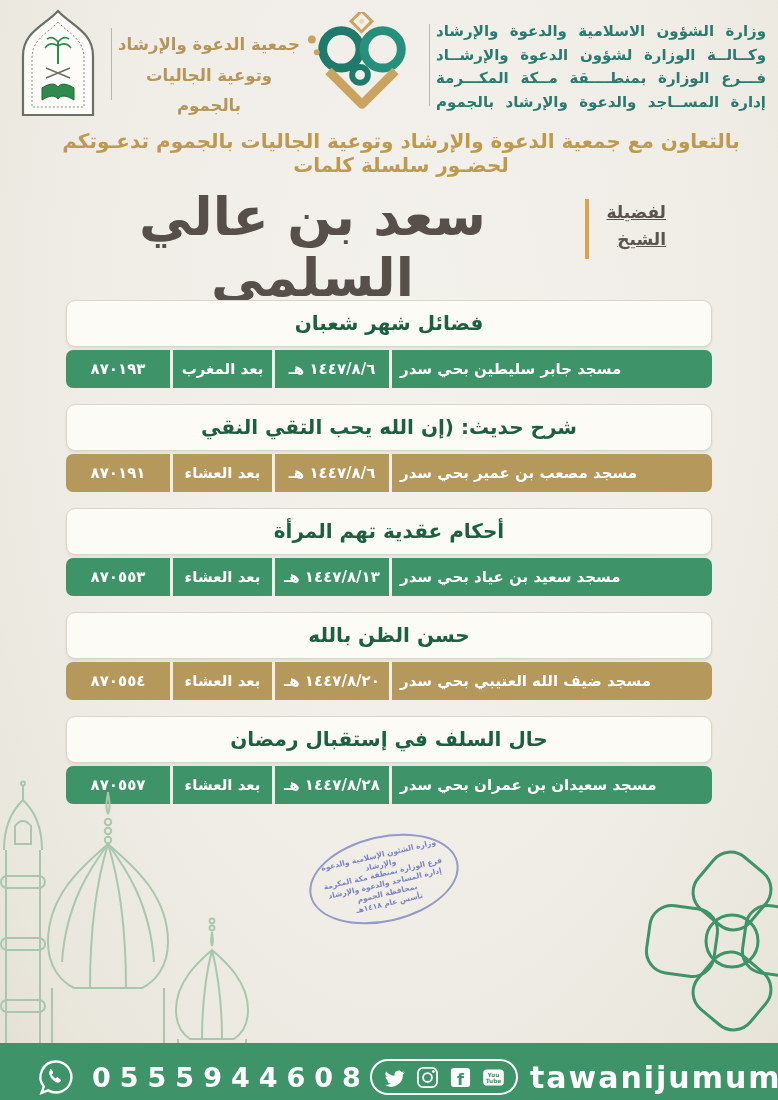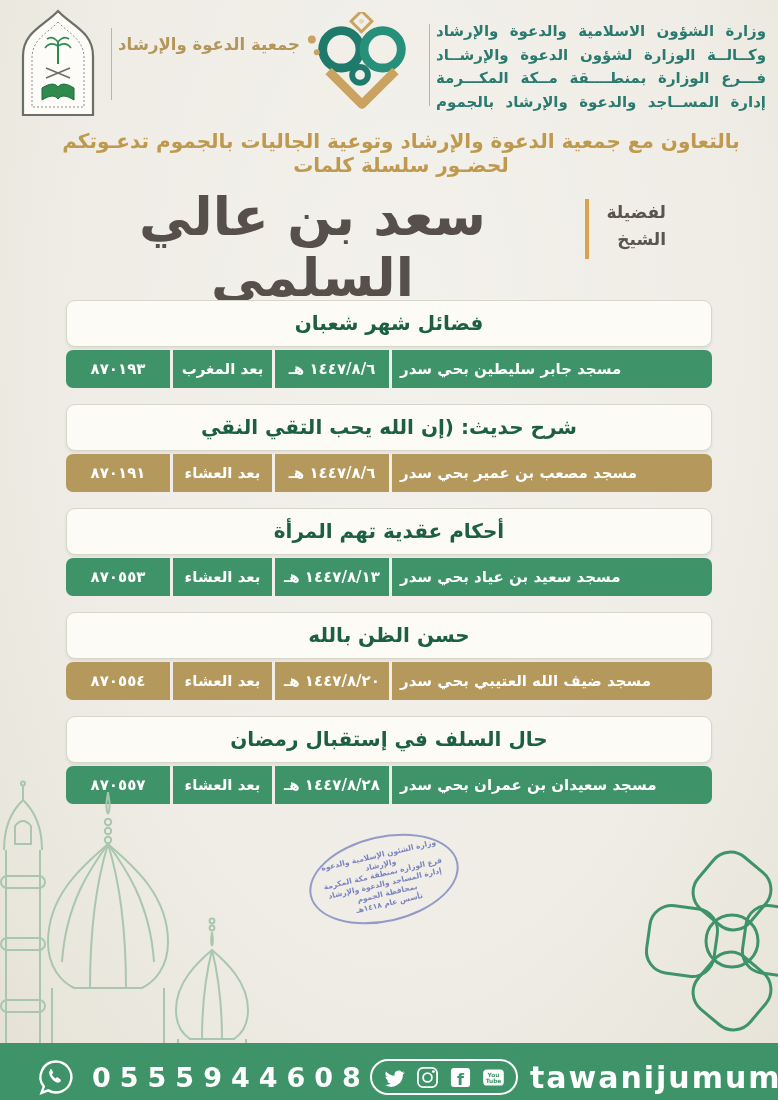--- a/index.html
+++ b/index.html
@@ -17,21 +17,21 @@
           color:#b5965a; font-weight:bold; font-size:16.5px; line-height:1.85; }
   .heart-logo{ position:absolute; left:303px; top:12px; width:118px; height:102px; }
   .ministry-text{ position:absolute; right:12px; top:20px; width:330px; direction:rtl;
           color:#2a7a6f; font-weight:bold; font-size:15px; }
   .ministry-text .mline{ line-height:23.5px; text-align:justify; text-align-last:justify; }
   
   .banner{ position:absolute; left:0; top:129px; width:100%; direction:rtl; text-align:center;
            color:#bf9a4e; font-weight:bold; font-size:20px;padding-left:24px; }
   
   .honorific{ position:absolute; left:596px; top:199px; width:70px; direction:rtl; text-align:right;
-              color:#5a544e; font-weight:bold; font-size:17px; line-height:1.6; }
+              color:#5a544e; font-weight:bold; font-size:17px; line-height:1.6;text-decoration:underline; }
   .gold-bar{ position:absolute; left:585px; top:199px; width:3.5px; height:60px; background:#d9a34b; }
   .speaker-name{ position:absolute; left:40px; top:186px; width:545px; direction:rtl; text-align:center;
                  color:#57504a; font-weight:bold; font-size:53px; }
   
   .block{ position:absolute; left:66px; width:646px; height:90px; }
   .block .ttl{ height:47px; line-height:44px; background:#fcfbf6; border:1.5px solid #d8d5c9;
                border-radius:9px; box-shadow:0 2px 3px rgba(0,0,0,.07);
                text-align:center; direction:rtl; color:#1d5f41; font-weight:bold; font-size:20px; }
   .block .row{ position:absolute; left:0; top:50px; width:100%; height:38px;
                display:flex; direction:rtl; gap:3px; }
@@ -76,20 +76,21 @@
       <path d="M46 38 C40 34 36 36 33 40 M46 38 C52 34 56 36 59 40 M46 34 C42 29 38 29 35 31 M46 34 C50 29 54 29 57 31" fill="none" stroke="#2f8a4e" stroke-width="1.6"></path>
       <path d="M34 60 L58 70 M58 60 L34 70" stroke="#6b6f66" stroke-width="1.6"></path>
       <path d="M30 80 C38 75 43 75 46 79 C49 75 54 75 62 80 L62 92 C54 87 49 87 46 91 C43 87 38 87 30 92 Z" fill="#2f8a4e" stroke="#1f6b3a" stroke-width="1"></path>
     </svg>
   </div>
 
   <div class="vdiv d1"></div>
 
   <div class="assoc">
     <div>جمعية الدعوة والإرشاد</div>
+    <div>وتوعية الجاليات بالجموم</div>
   </div>
 
   <div class="heart-logo">
     <svg viewBox="0 0 120 104">
       <rect x="52" y="2" width="15" height="15" transform="rotate(45 59.5 9.5)" fill="none" stroke="#c9a35f" stroke-width="3"></rect>
       <circle cx="59.5" cy="9.5" r="2.5" fill="#e4d6b5"></circle>
       <circle cx="39" cy="38" r="19" fill="none" stroke="#1f7a6b" stroke-width="9"></circle>
       <circle cx="81" cy="38" r="19" fill="none" stroke="#27907a" stroke-width="9"></circle>
       <path d="M26 60 L60 94 L94 60" fill="none" stroke="#c9a35f" stroke-width="9" stroke-linejoin="round"></path>
       <circle cx="58" cy="64" r="8" fill="none" stroke="#1f7a6b" stroke-width="6"></circle>

